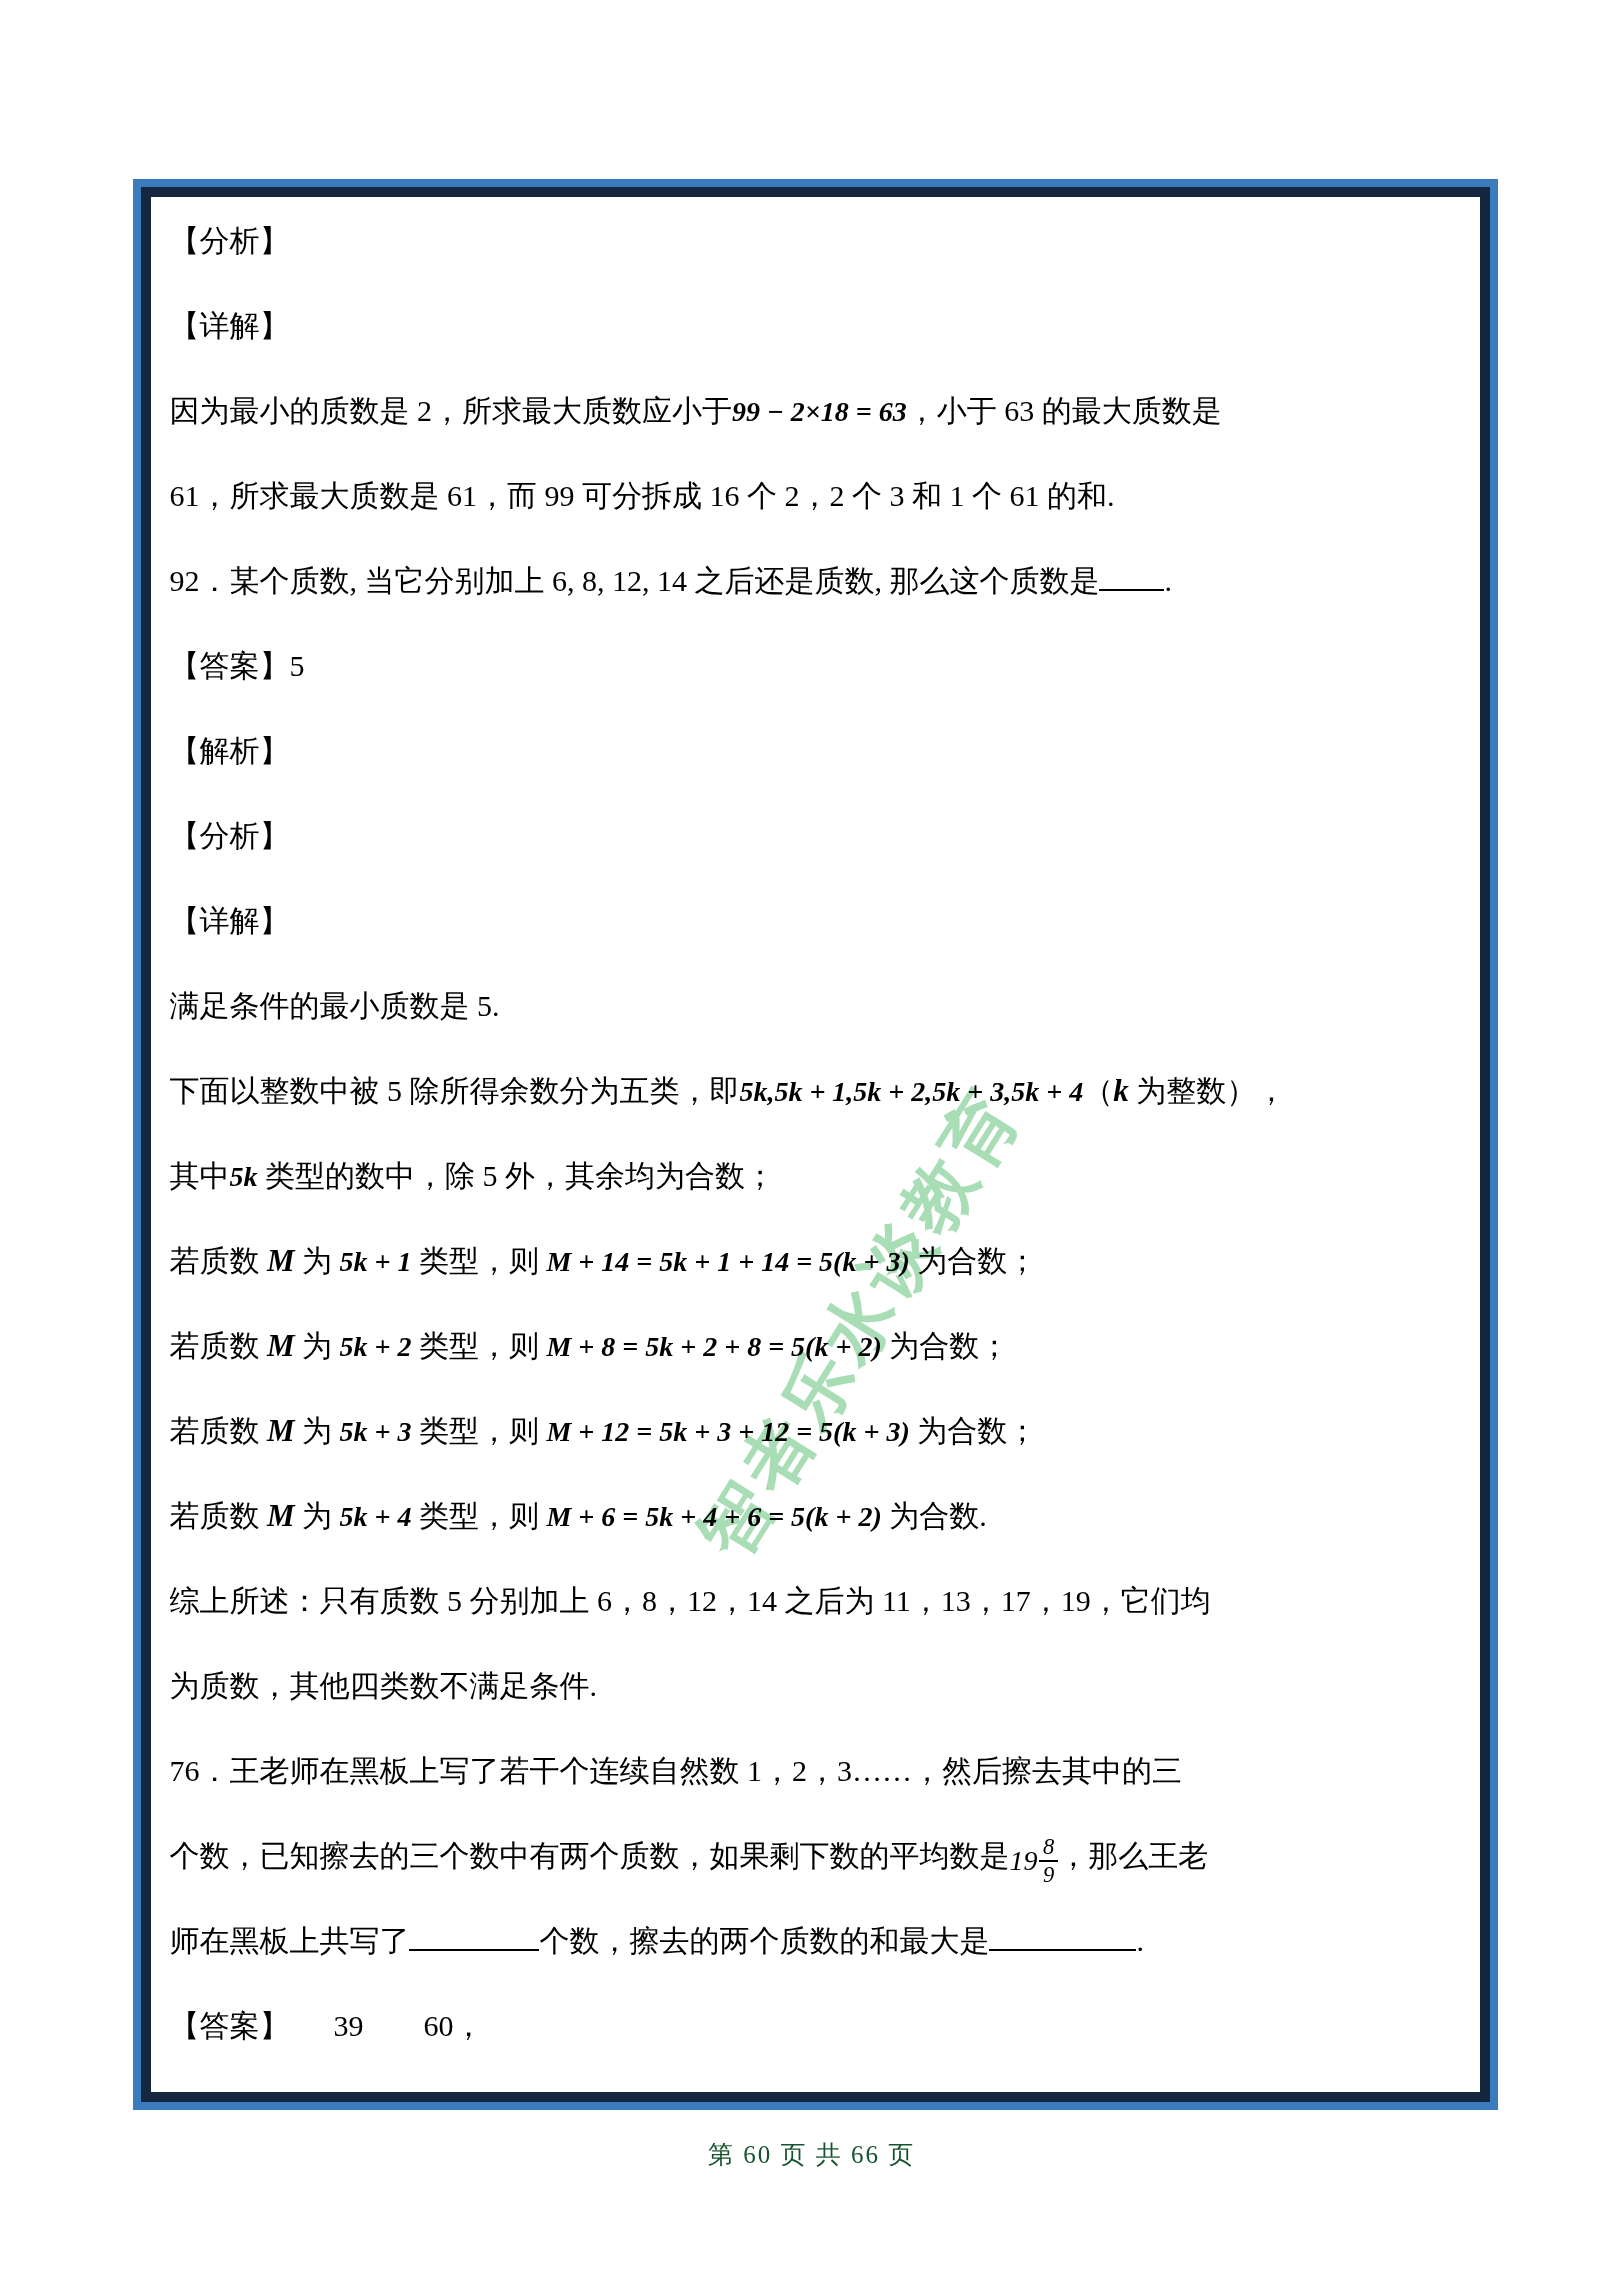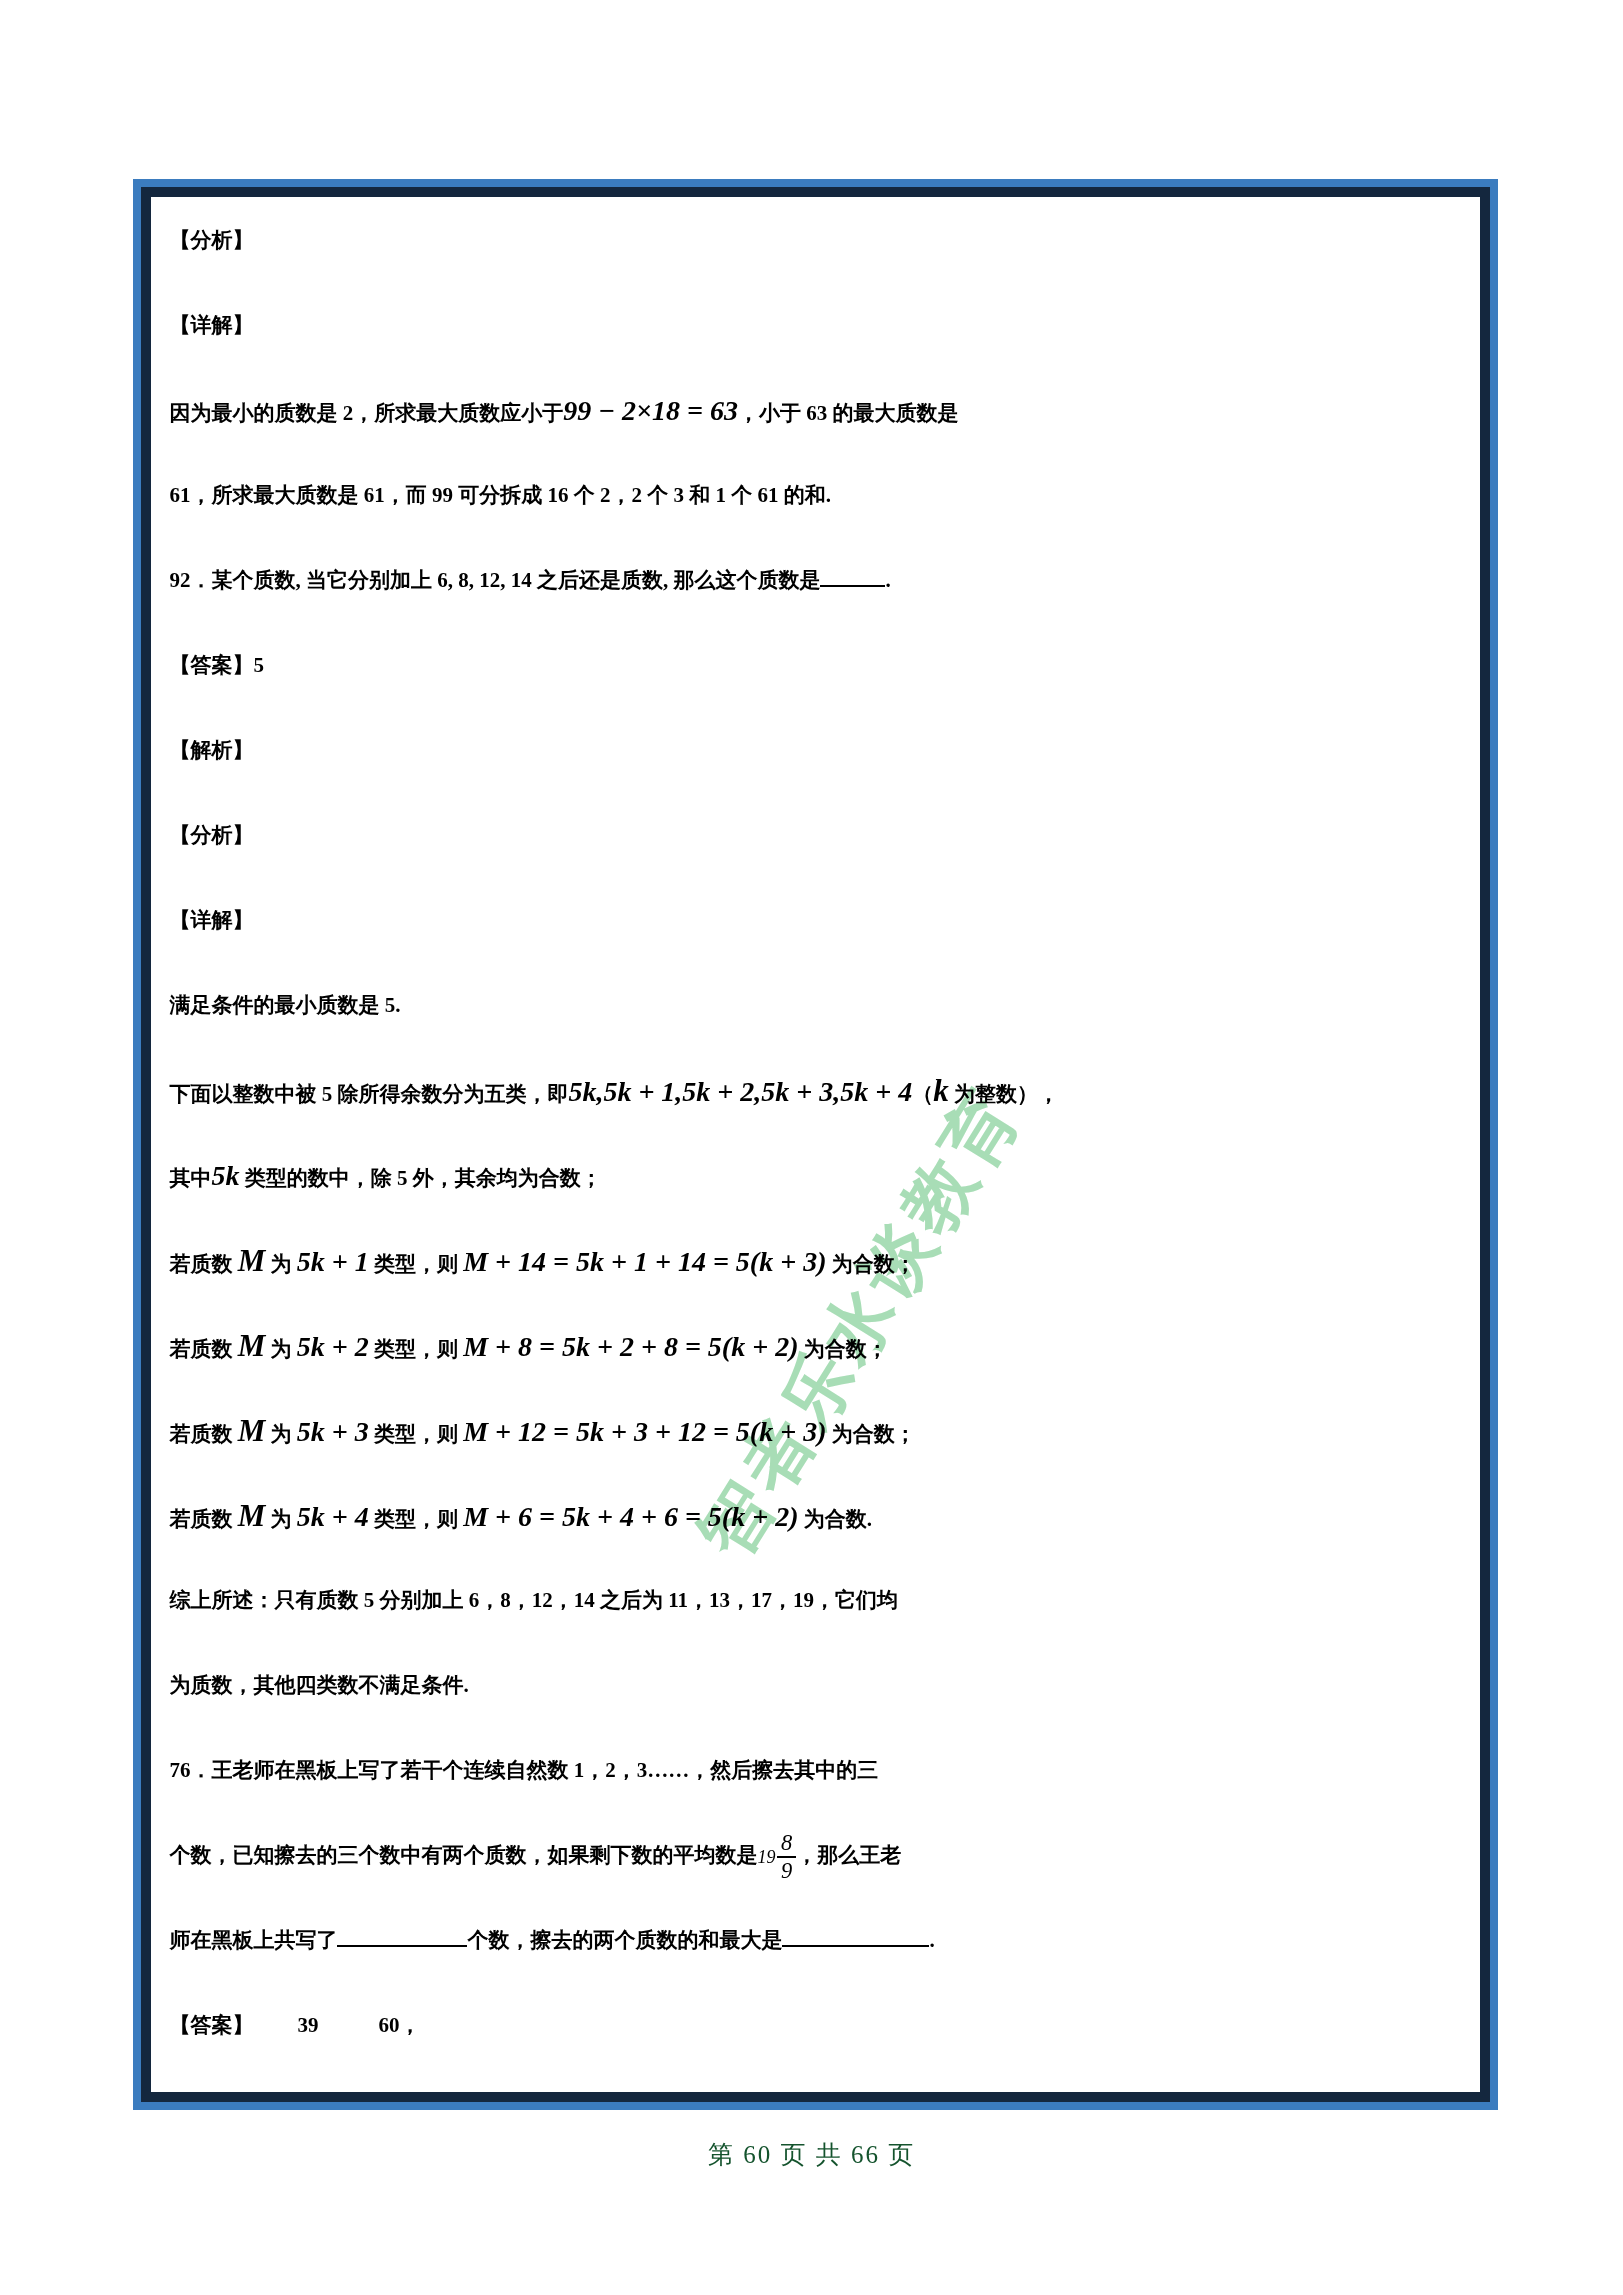--- a/index.html
+++ b/index.html
@@ -12,32 +12,32 @@
     box-sizing:border-box; border:8.9px solid #3b7cbf;
     background:#2a5d8f;
   }
   .frame-inner {
     box-sizing:border-box; width:100%; height:100%;
     border:10.2px solid #14273e; background:#ffffff;
     padding:1.4px 6.8px 0 18.4px; position:relative; overflow:hidden;
   }
   .content { position:relative; z-index:1; }
   .line { line-height:85px; height:85px; white-space:nowrap; }
-  .cn   { font-weight:700; font-size:21px; }
+  .cn   { font-weight:400; font-size:30px; }
   .math { font-style:italic; font-weight:700; font-size:28px; }
   .mvar { font-style:italic; font-weight:700; font-size:31px; }
   .blank {
     display:inline-block; height:4.1px; border-bottom:2.7px solid #000;
     vertical-align:baseline;
   }
   .blank.w92  { width:65px; }
   .blank.w93a { width:130px; }
   .blank.w93b { width:147px; }
   .mixedfrac { display:inline-flex; align-items:center; vertical-align:middle; position:relative; top:-2.7px; }
-  .mixedfrac .whole { font-style:italic; font-weight:400; font-size:18px; line-height:1; }
+  .mixedfrac .whole { font-style:italic; font-weight:400; font-size:28px; line-height:1; }
   .frac { display:inline-flex; flex-direction:column; text-align:center;
           font-style:italic; font-weight:400; font-size:22.5px; line-height:1.15; margin-left:1.4px; }
   .frac .num { border-bottom:2px solid #000; padding:0 4.1px; }
   .frac .den { padding:0 4.1px; }
   .gap1 { margin-left:44px; }
   .gap2 { margin-left:60px; }
   .watermark {
     position:absolute; left:567px; top:1306px;
     transform:rotate(-58deg); transform-origin:0 50%;
     font-family:"Liberation Sans", sans-serif;

